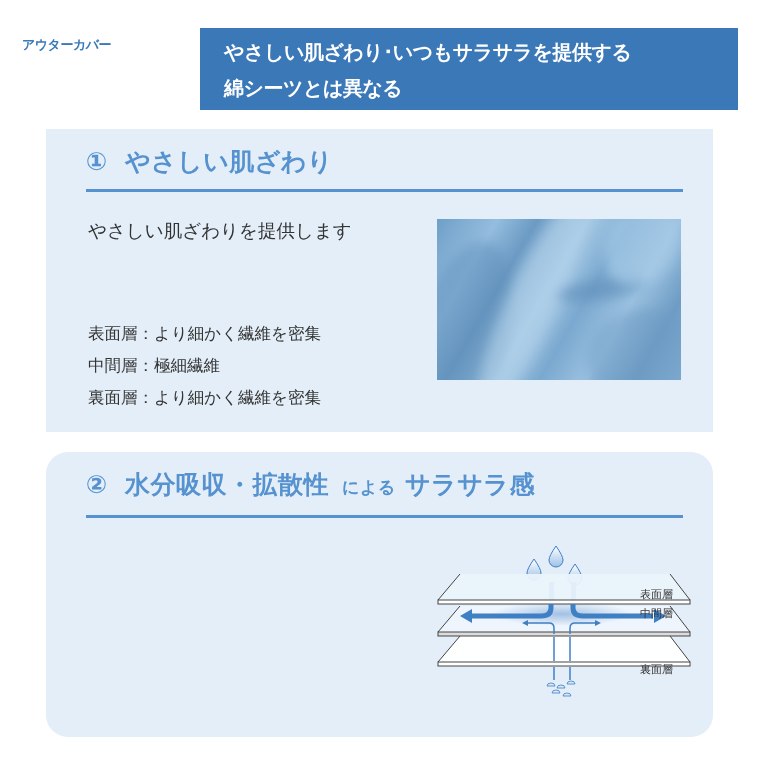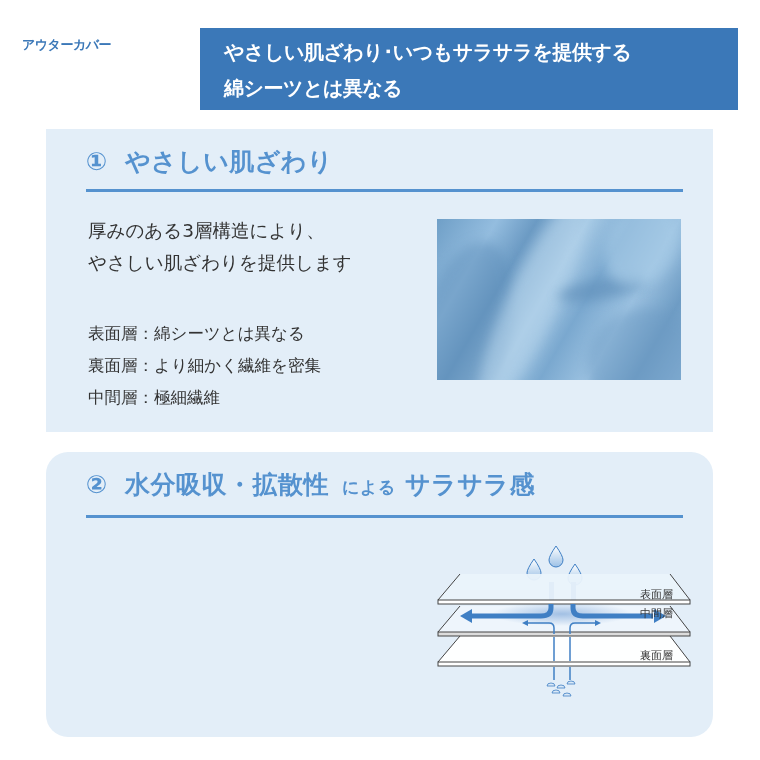--- a/index.html
+++ b/index.html
@@ -38,27 +38,26 @@
 </div>
 
 <div class="panel panel1">
   <div class="heading">
     <span>①</span>
     <span style="margin-left:8px">やさしい肌ざわり</span>
   </div>
   <div class="rule"></div>
 
   <div class="body-text" style="top:86px">
-    <div>厚みのある3層構造により、</div>
     <div>やさしい肌ざわりを提供します</div>
   </div>
   <div class="layer-list" style="top:189px">
-    <div>表面層：綿シーツとは異なる</div>
+    <div>表面層：より細かく繊維を密集</div>
+    <div>中間層：極細繊維</div>
     <div>裏面層：より細かく繊維を密集</div>
-    <div>中間層：極細繊維</div>
   </div>
 
   <div class="fabric">
     <div class="fold" style="left:-20px;top:20px;width:90px;height:200px;background:#5f8fba;opacity:.5;transform:rotate(15deg)"></div>
     <div class="fold" style="left:70px;top:-30px;width:50px;height:230px;background:#b3d2ea;opacity:.6;transform:rotate(25deg)"></div>
     <div class="fold" style="left:120px;top:60px;width:90px;height:20px;background:#5e8db8;opacity:.6;transform:rotate(-10deg)"></div>
     <div class="fold" style="left:150px;top:90px;width:120px;height:110px;background:#6c9ac3;opacity:.45"></div>
     <div class="fold" style="left:170px;top:-20px;width:70px;height:90px;background:#a9cde8;opacity:.6;transform:rotate(30deg)"></div>
   </div>
 </div>
@@ -141,15 +140,15 @@
       <g fill="#dbe9f7" stroke="#3f7fc4" stroke-width=".8">
         <path d="M117 152 a4 3 0 0 1 8 0z"></path>
         <path d="M127 154 a4 3 0 0 1 8 0z"></path>
         <path d="M137 150 a4 3 0 0 1 8 0z"></path>
         <path d="M122 159 a4 3 0 0 1 8 0z"></path>
         <path d="M133 162 a4 3 0 0 1 8 0z"></path>
       </g>
     </svg>
     <div class="dlabel" style="top:53px">表面層</div>
     <div class="dlabel" style="top:72px">中間層</div>
-    <div class="dlabel" style="top:114px">裏面層</div>
+    <div class="dlabel" style="top:128px">裏面層</div>
   </div>
 </div>
 
 </body></html>

